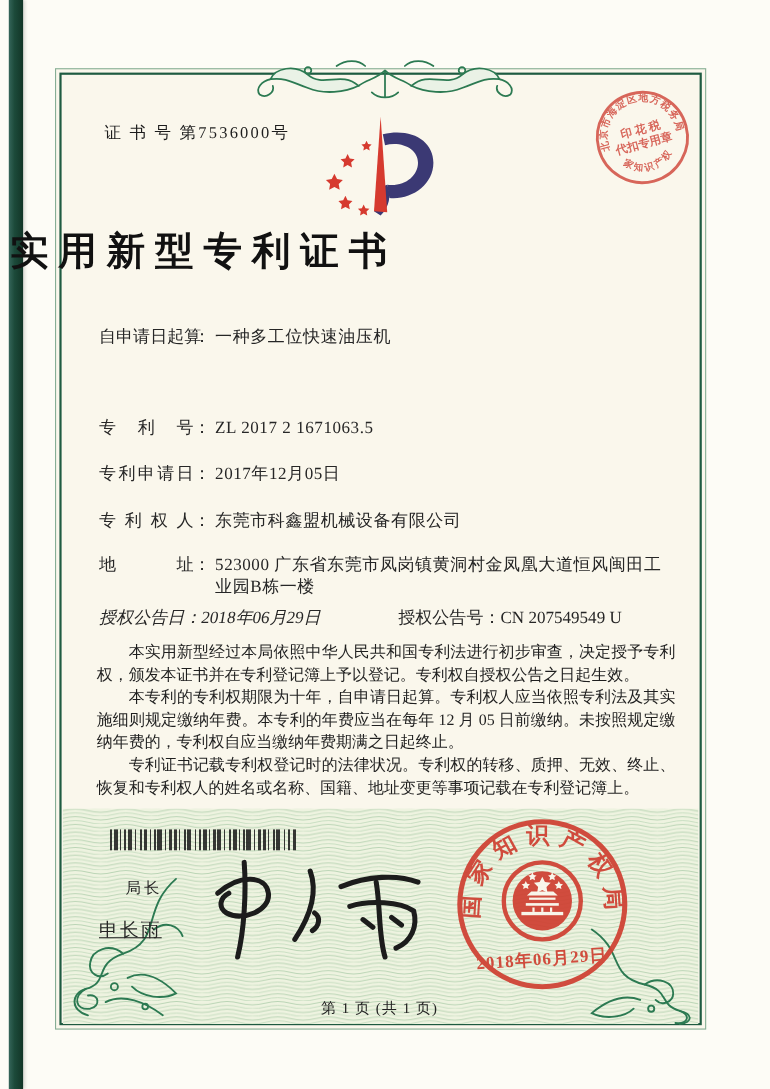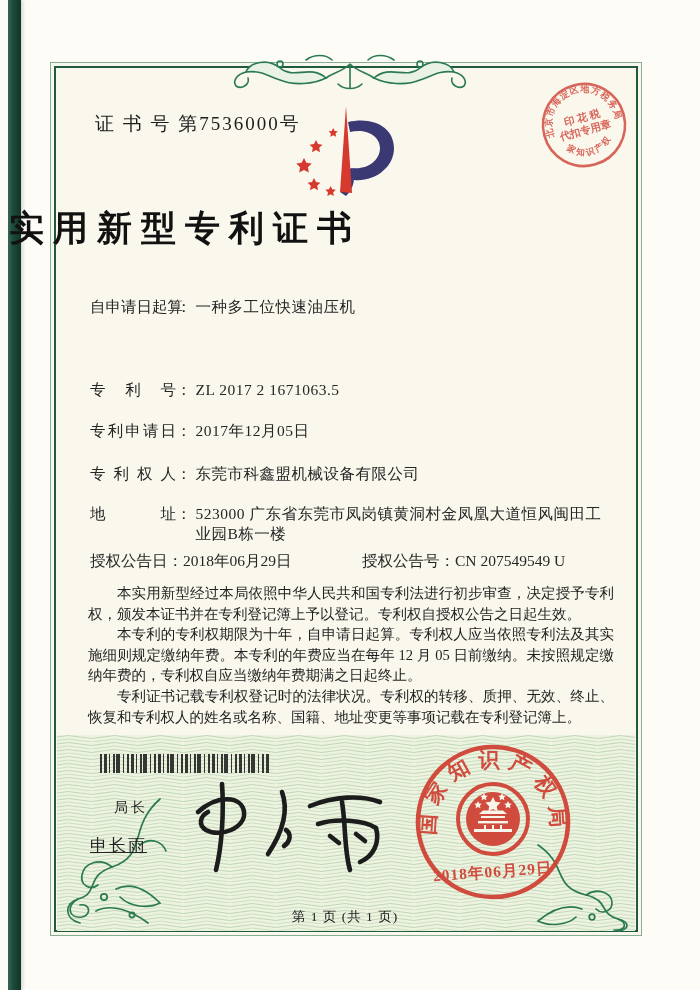--- a/index.html
+++ b/index.html
@@ -18,32 +18,32 @@
   .frame-outer{position:absolute;left:50px;top:62px;width:590px;height:872px;
     border:1.5px solid #86ae95;background:#faf7ec;}
   .frame-inner{position:absolute;left:3px;top:3px;right:3px;bottom:3px;
     border:2.5px solid #1e5b41;}
   
   .guilloche{position:absolute;left:57px;top:735px;width:578px;height:196px;z-index:0;}
   
   .ornament-top{position:absolute;left:210px;top:50px;width:280px;height:44px;z-index:2;}
   .flourish-bl{position:absolute;left:56px;top:793px;width:112px;height:138px;z-index:1;}
   .flourish-br{position:absolute;left:528px;top:843px;width:110px;height:90px;z-index:1;transform:scaleX(-1);}
-  .cert-no{position:absolute;left:95px;top:111px;font-size:19px;letter-spacing:2px;color:#1d1d1d;z-index:2;}
+  .cert-no{position:absolute;left:95px;top:111px;font-size:15px;letter-spacing:2px;color:#1d1d1d;z-index:2;}
   .logo{position:absolute;left:282px;top:96px;width:136px;height:104px;z-index:1;}
   .tax-stamp{position:absolute;left:538px;top:79px;width:92px;height:92px;z-index:3;opacity:.9;}
   .title{position:absolute;left:0;top:205px;width:100%;
     font-size:35px;font-weight:600;letter-spacing:9px;text-indent:9px;color:#111;z-index:2;}
   .field-row{position:absolute;left:90px;font-size:15.5px;line-height:20px;z-index:2;white-space:nowrap;}
   .field-label{display:inline-block;width:86px;text-align:justify;text-align-last:justify;vertical-align:top;}
   .field-colon{display:inline-block;vertical-align:top;}
   .field-value{display:inline-block;vertical-align:top;margin-left:4px;letter-spacing:.5px;}
   .field-value.wrap{white-space:normal;width:418px;}
   .grant-row{position:absolute;top:551px;left:0;width:100%;font-size:15.5px;z-index:2;}
-  .grant-left{position:absolute;left:90px;white-space:nowrap;}
+  .grant-left{position:absolute;left:90px;white-space:nowrap;font-style:italic;}
   .grant-right{position:absolute;left:362px;white-space:nowrap;text-align:right;}
   .paragraphs{position:absolute;left:88px;top:583px;width:526px;z-index:2;}
   .paragraphs p{margin:0;font-size:14.5px;line-height:20.6px;text-indent:2em;text-align:justify;color:#1f1f1f;}
   .barcode{position:absolute;left:100px;top:754px;width:170px;height:19px;z-index:2;
     background:repeating-linear-gradient(90deg,
       #161616 0 2px,rgba(0,0,0,0) 2px 4px,
       #161616 4px 7px,rgba(0,0,0,0) 7px 9px,
       #161616 9px 10px,rgba(0,0,0,0) 10px 13px,
       #161616 13px 15px,rgba(0,0,0,0) 15px 16px,
       #161616 16px 20px,rgba(0,0,0,0) 20px 23px,

